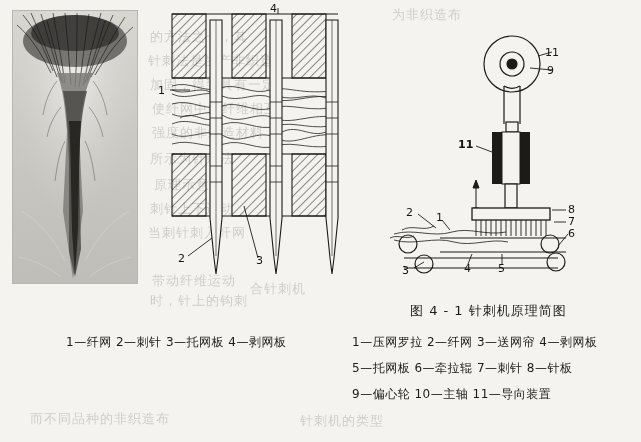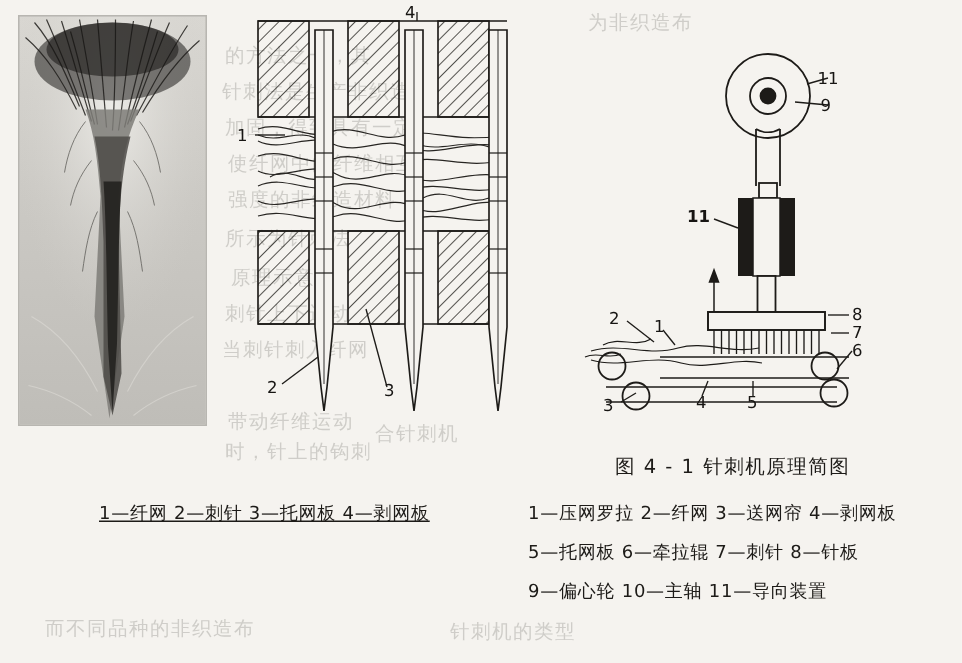--- a/index.html
+++ b/index.html
@@ -58,21 +58,21 @@
   .cap {
     position: absolute;
     font-family: "DejaVu Sans", "Liberation Sans", sans-serif;
     color: #1d1b18;
     white-space: nowrap;
   }
   .cap-title { font-size: 13px; letter-spacing: 1px; }
   .cap-line  { font-size: 12px; letter-spacing: 0.5px; }
 
   .c1-title { left: 78px;  top: 302px; }
-  .c1-l1    { left: 66px;  top: 334px; text-decoration: underline; }
+  .c1-l1    { left: 66px;  top: 334px; }
 
   .c2-title { left: 410px; top: 302px; }
   .c2-l1    { left: 352px; top: 334px; }
   .c2-l2    { left: 352px; top: 360px; }
   .c2-l3    { left: 352px; top: 386px; }
 
   .lbl {
     position: absolute;
     font-size: 11px;
     font-family: "DejaVu Sans", sans-serif;

